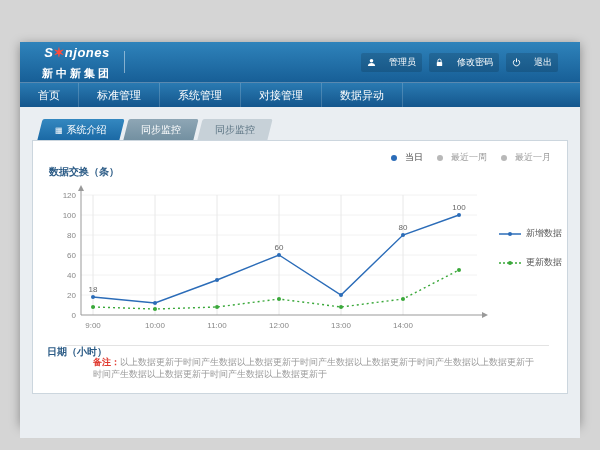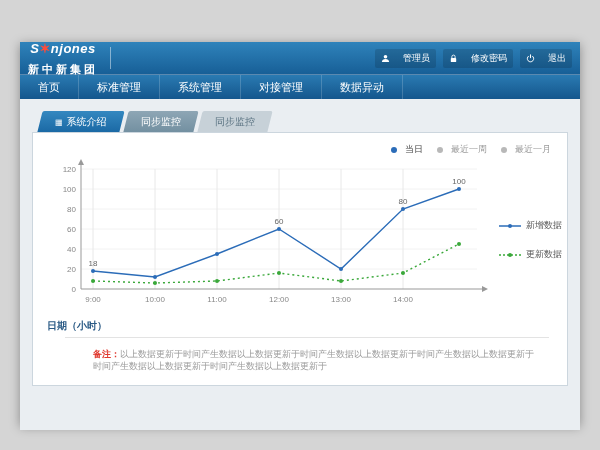--- a/index.html
+++ b/index.html
@@ -1,19 +1,19 @@
 <!DOCTYPE html>
 <html><head>
 <meta charset="utf-8">
 <style>
   html,body{margin:0;padding:0}
   body{width:600px;height:450px;background:#d5d5d5;font-family:"Liberation Sans",sans-serif;position:relative;overflow:hidden}
   .page{position:absolute;left:20px;top:42px;width:560px;height:383px;background:#fff;box-shadow:0 2px 10px rgba(0,0,0,.35)}
   
-  .hdr{height:32px;background:linear-gradient(#2f83bb,#175f97);display:flex;align-items:center;padding:0 8px;color:#fff;box-sizing:border-box}
+  .hdr{height:40px;background:linear-gradient(#2f83bb,#175f97);display:flex;align-items:center;padding:0 22px;color:#fff;box-sizing:border-box}
   .logo{line-height:1;text-align:center}
   .logo-top{font-size:13px;font-weight:bold;font-style:italic;letter-spacing:.5px}
   .logo-star{color:#ff4b3a;font-style:normal}
   .logo-sub{font-size:11px;font-weight:bold;letter-spacing:3px;margin-top:9px}
   .hdr-div{width:1px;height:22px;background:rgba(255,255,255,.45);margin:0 12px}
   .app-title{font-size:15px;letter-spacing:2px}
   .hdr-right{margin-left:auto;display:flex;gap:7px;align-items:center}
   .hdr-btn{display:flex;align-items:center;gap:13px;font-size:9px;background:rgba(0,0,0,.14);padding:3px 6px;border-radius:2px;cursor:pointer;white-space:nowrap}
   .hdr-btn svg{width:9px;height:9px;display:block}
   
@@ -116,20 +116,21 @@
             <span>最近一周</span>
           </div>
         <div class="tf-item">
             <span class="dot gray"></span>
             <span>最近一月</span>
           </div>
       </div>
 
       <div class="chart-wrap">
         <div>
+          <div class="y-title">数据交换（条）</div>
           <svg width="446" height="160">
               <line x1="34" y1="112" x2="430" y2="112" stroke="#f2f2f2"></line>
               <line x1="34" y1="92" x2="430" y2="92" stroke="#f2f2f2"></line>
               <line x1="34" y1="72" x2="430" y2="72" stroke="#f2f2f2"></line>
               <line x1="34" y1="52" x2="430" y2="52" stroke="#f2f2f2"></line>
               <line x1="34" y1="32" x2="430" y2="32" stroke="#f2f2f2"></line>
               <line x1="34" y1="12" x2="430" y2="12" stroke="#f2f2f2"></line>
               <line x1="46" y1="12" x2="46" y2="132" stroke="#e8e8e8"></line>
               <text x="46" y="145" text-anchor="middle" fill="#888" font-size="8">9:00</text>
               <line x1="108" y1="12" x2="108" y2="132" stroke="#e8e8e8"></line>

